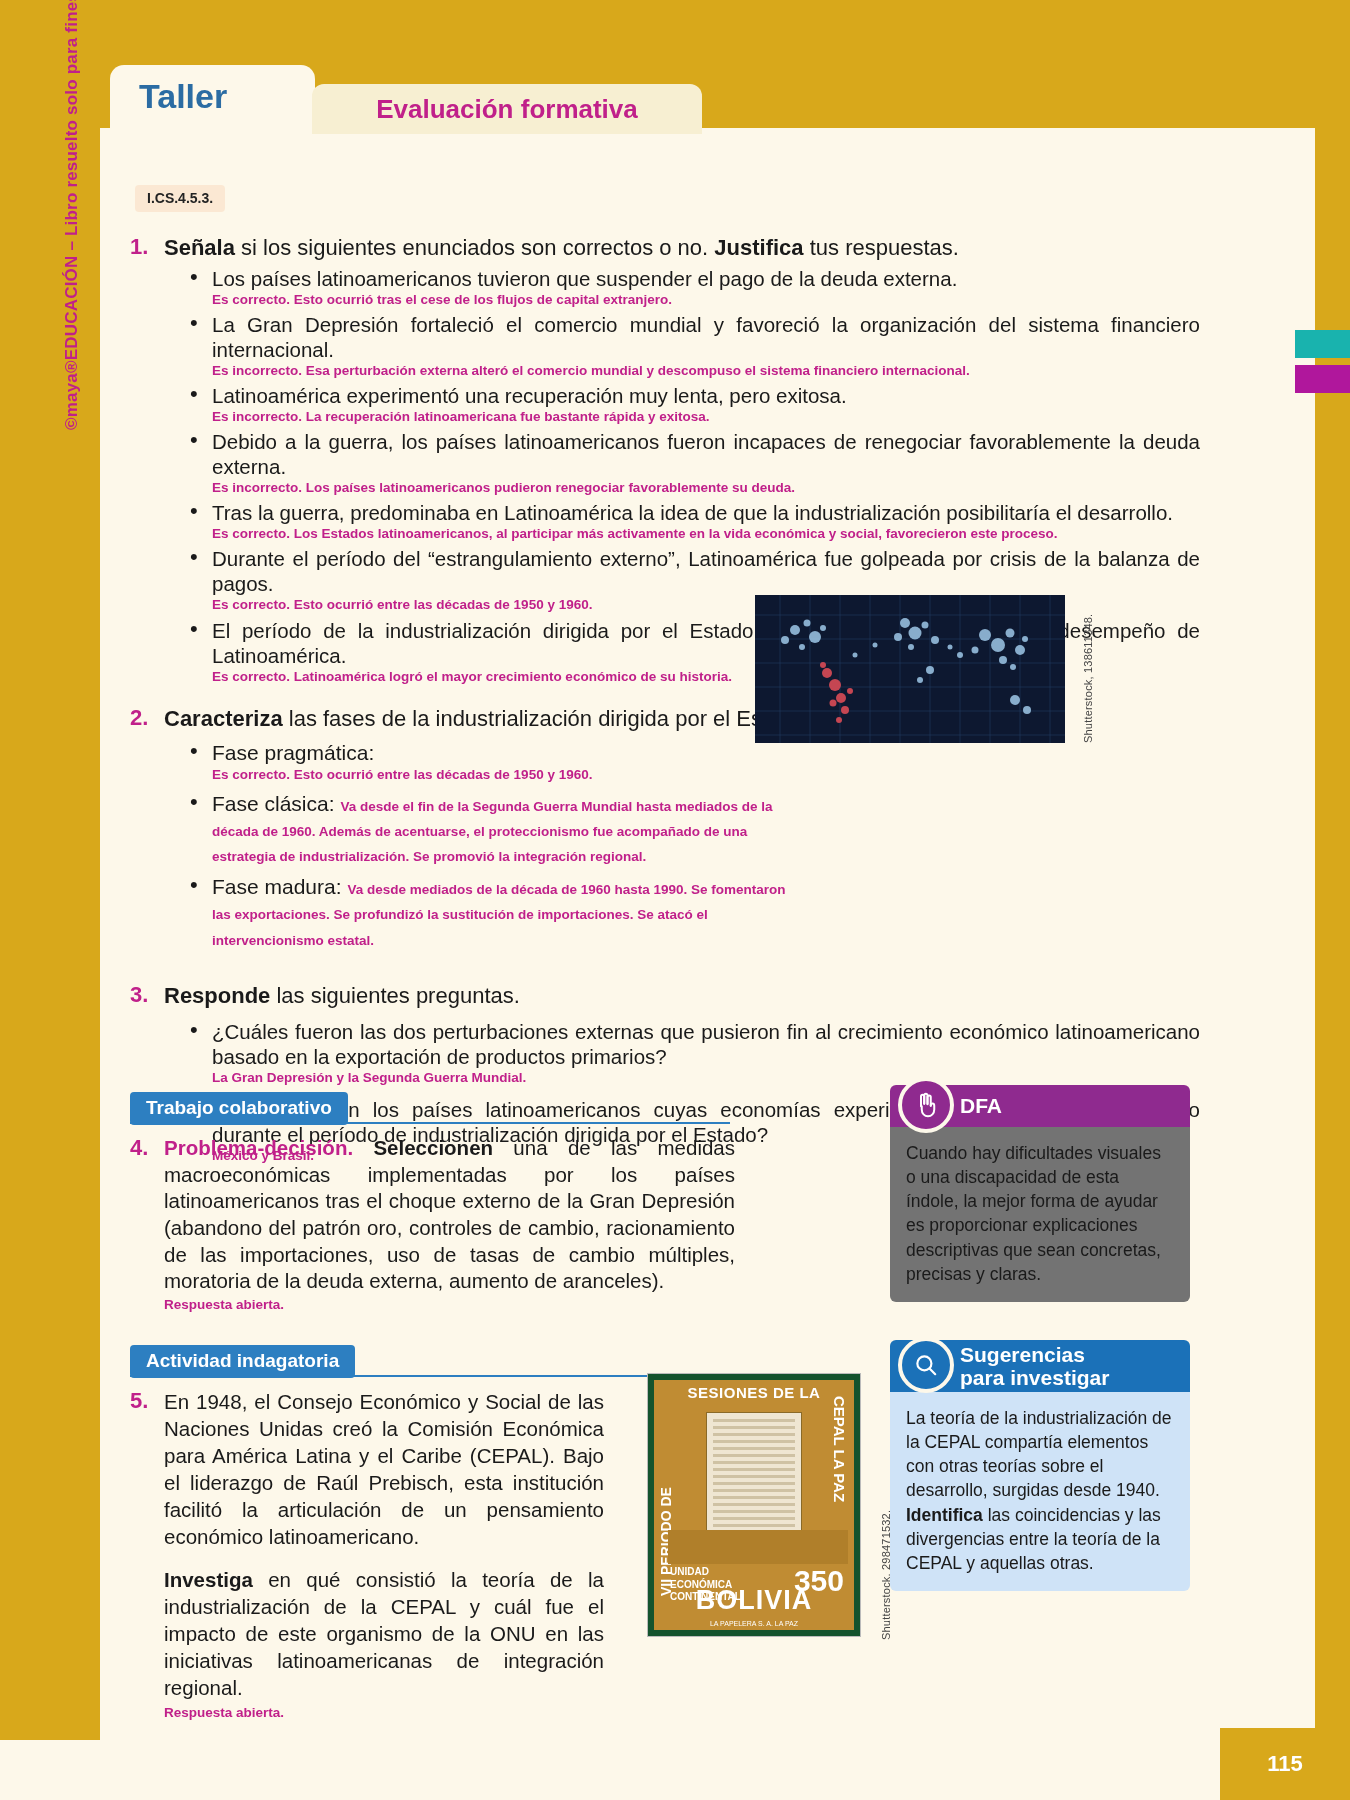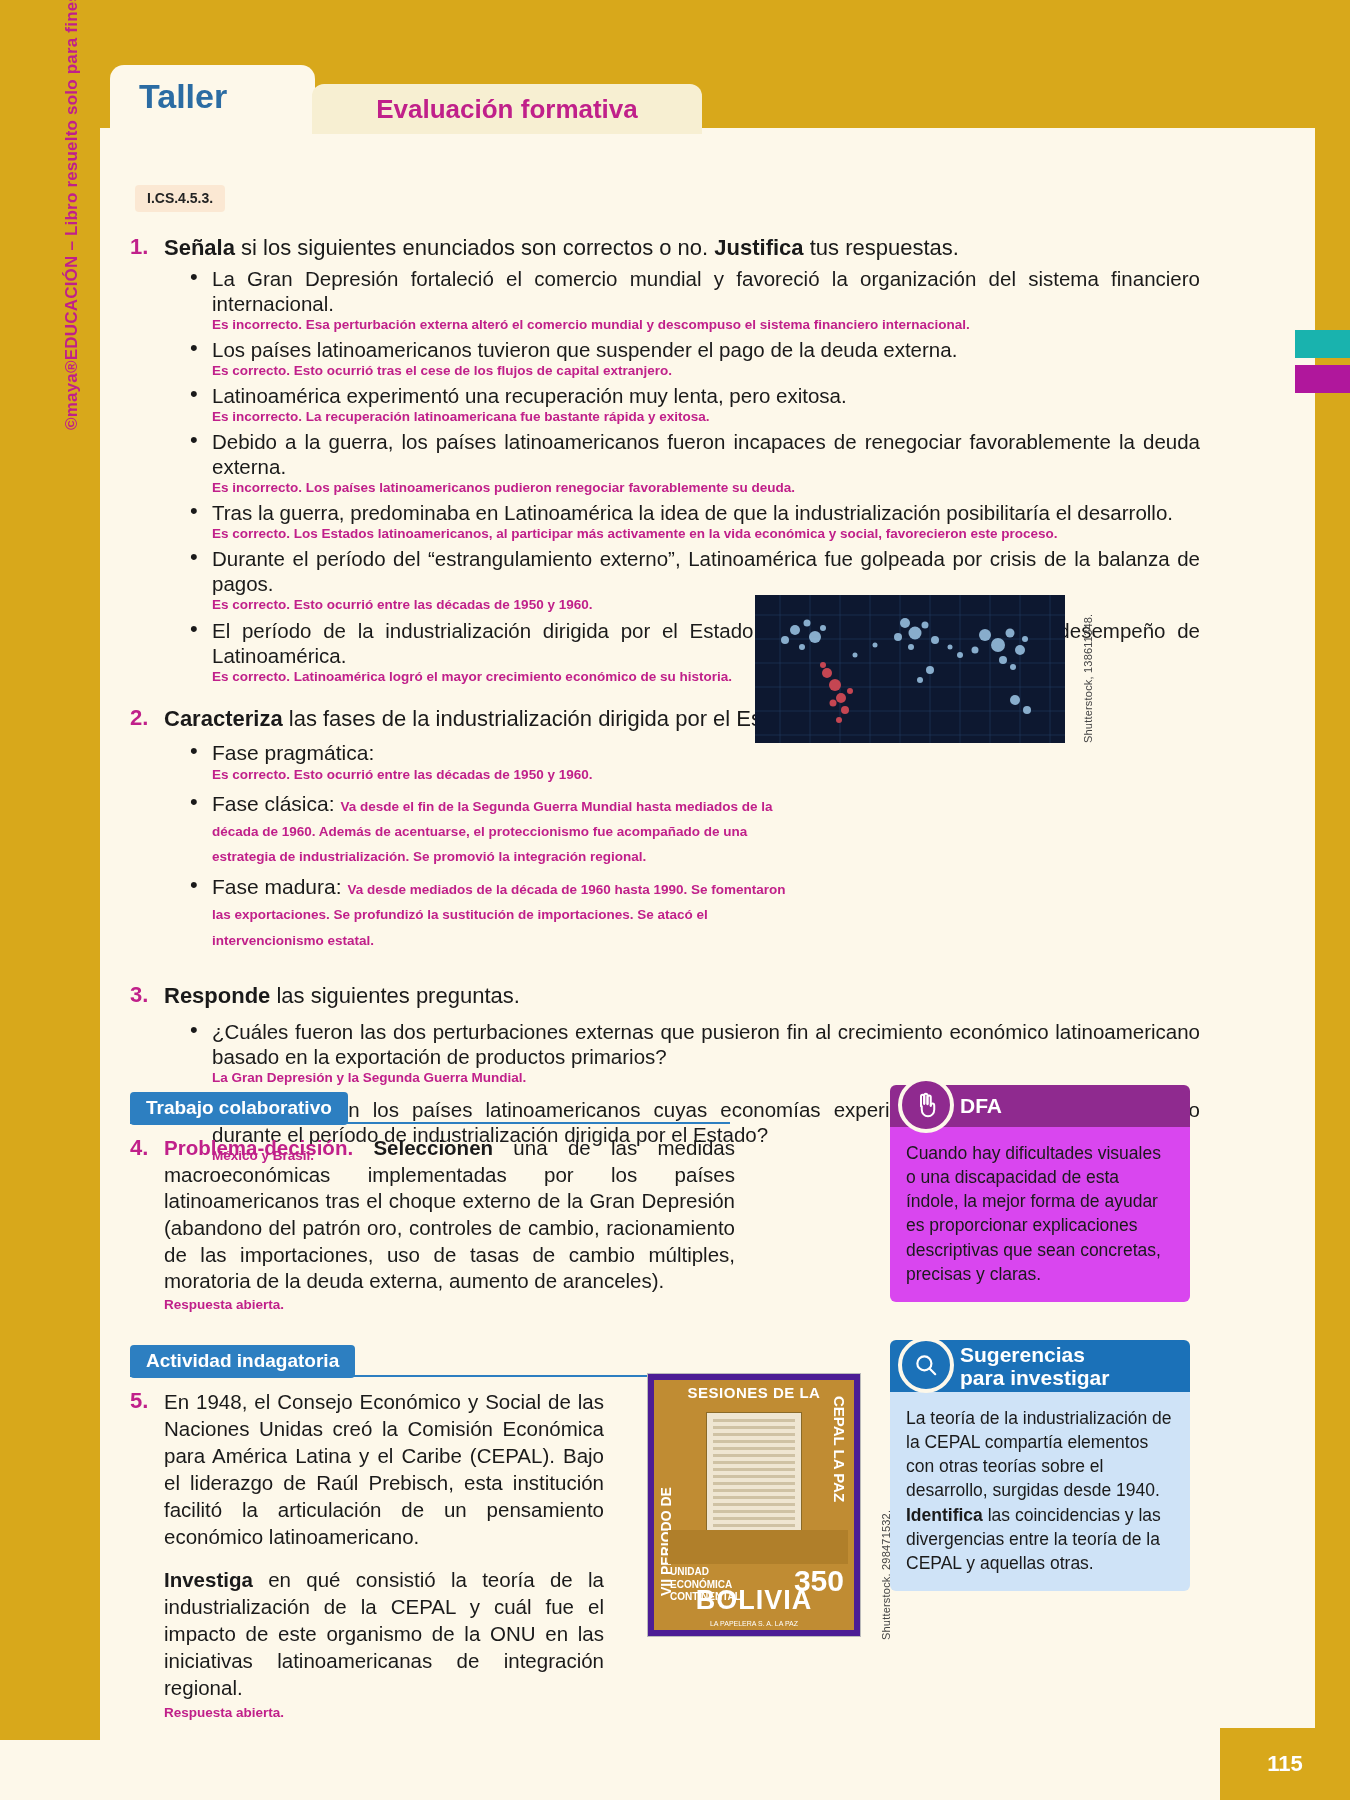--- a/index.html
+++ b/index.html
@@ -129,21 +129,21 @@
     display:flex; align-items:center; padding-left:70px;
     color:#fff; font-weight:bold; font-size:21px;
   }
   .badge-circle {
     position:absolute; left:8px; top:-8px; width:56px; height:56px;
     border-radius:50%; display:flex; align-items:center; justify-content:center;
   }
   
   .stamp {
     position:absolute; left:648px; top:1374px; width:212px; height:262px;
-    background:#c8922f; border:6px solid #4c1d95; box-shadow:0 0 0 1px #bbb;
+    background:#c8922f; border:6px solid #14532d; box-shadow:0 0 0 1px #bbb;
   }
 </style>
 </head>
 <body>
 
 <div class="left-bar"></div>
 <div class="top-bar"></div>
 <div class="page-body"></div>
 <div class="right-bar"></div>
 <div class="bottom-strip"></div>
@@ -163,26 +163,26 @@
 
   <div class="q-row">
     <div class="q-num">1.</div>
     <div class="q-text">
       <b>Señala</b><span> si los siguientes enunciados son correctos o no. </span><b>Justifica</b><span> tus respuestas.</span>
     </div>
   </div>
 
   <div class="bullets">
     <div class="bullet">
+      <span>Los países latinoamericanos tuvieron que suspender el pago de la deuda externa.</span>
+      <span class="ans">Es correcto. Esto ocurrió tras el cese de los flujos de capital extranjero.</span>
+    </div>
+    <div class="bullet">
       <span>La Gran Depresión fortaleció el comercio mundial y favoreció la organización del sistema financiero internacional.</span>
       <span class="ans">Es incorrecto. Esa perturbación externa alteró el comercio mundial y descompuso el sistema financiero internacional.</span>
-    </div>
-    <div class="bullet">
-      <span>Los países latinoamericanos tuvieron que suspender el pago de la deuda externa.</span>
-      <span class="ans">Es correcto. Esto ocurrió tras el cese de los flujos de capital extranjero.</span>
     </div>
     <div class="bullet">
       <span>Latinoamérica experimentó una recuperación muy lenta, pero exitosa.</span>
       <span class="ans">Es incorrecto. La recuperación latinoamericana fue bastante rápida y exitosa.</span>
     </div>
     <div class="bullet">
       <span>Debido a la guerra, los países latinoamericanos fueron incapaces de renegociar favorablemente la deuda externa.</span>
       <span class="ans">Es incorrecto. Los países latinoamericanos pudieron renegociar favorablemente su deuda.</span>
     </div>
     <div class="bullet">
@@ -362,21 +362,21 @@
     <div class="badge-circle" style="background:#8f2a8f; border:4px solid #fdf8ea;">
       <svg width="30" height="30" viewBox="0 0 24 24" fill="none" stroke="#fff" stroke-width="1.6" stroke-linecap="round">
         <path d="M8 13V5a1.3 1.3 0 1 1 2.6 0v6"></path>
         <path d="M10.6 11V4.2a1.3 1.3 0 1 1 2.6 0V11"></path>
         <path d="M13.2 11.4V5.6a1.3 1.3 0 1 1 2.6 0v7"></path>
         <path d="M15.8 12.6c0-1 .4-1.8 1.4-1.8s1.4.8 1.4 1.8v3c0 3.2-2.2 5.4-5 5.4s-5-2.2-5-5.4V13"></path>
       </svg>
     </div>
     <span>DFA</span>
   </div>
-  <div style="background:#d946ef; padding:14px 16px 16px 16px; border-radius:0 0 6px 6px; font-size:17.5px; line-height:1.38; color:#1a1a1a;">Cuando hay dificultades visuales o una discapacidad de esta índole, la mejor forma de ayudar es proporcionar explicaciones descriptivas que sean concretas, precisas y claras.</div>
+  <div style="background:#737373; padding:14px 16px 16px 16px; border-radius:0 0 6px 6px; font-size:17.5px; line-height:1.38; color:#1a1a1a;">Cuando hay dificultades visuales o una discapacidad de esta índole, la mejor forma de ayudar es proporcionar explicaciones descriptivas que sean concretas, precisas y claras.</div>
 </div>
 
 <div style="position:absolute; left:890px; top:1340px; width:300px;">
   <div class="box-head" style="background:#1b71b8; position:relative; height:52px; flex-direction:column; align-items:flex-start; justify-content:center; line-height:1.1;">
     <div class="badge-circle" style="background:#1b71b8; border:4px solid #fdf8ea; top:-3px;">
       <svg width="26" height="26" viewBox="0 0 24 24" fill="none" stroke="#fff" stroke-width="2" stroke-linecap="round">
         <circle cx="10.5" cy="10.5" r="6.5"></circle>
           <line x1="15.5" y1="15.5" x2="20.5" y2="20.5"></line>
       </svg>
     </div>

